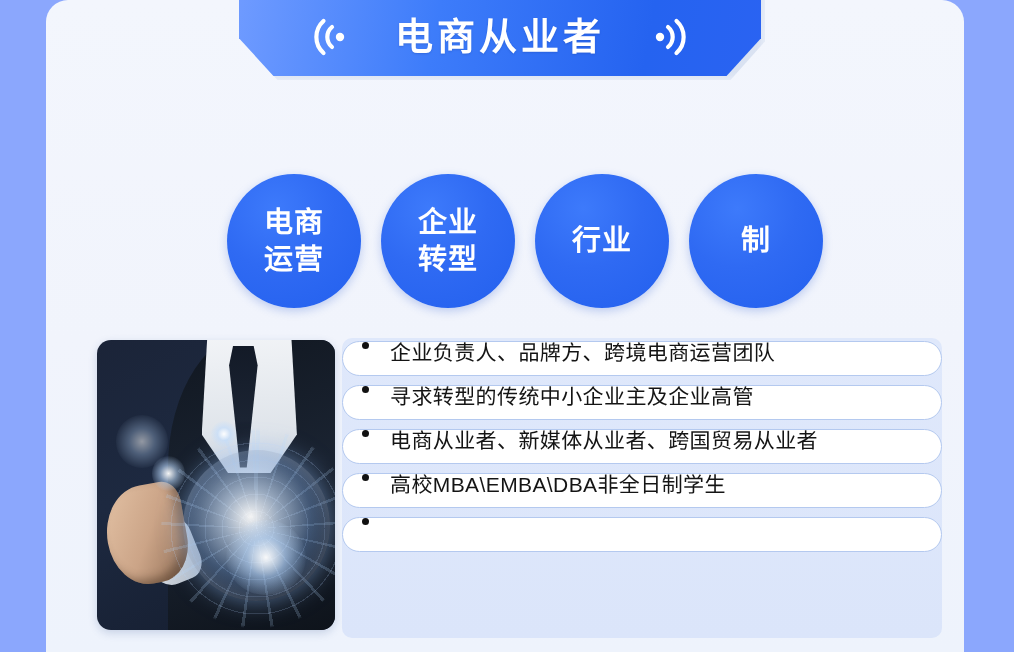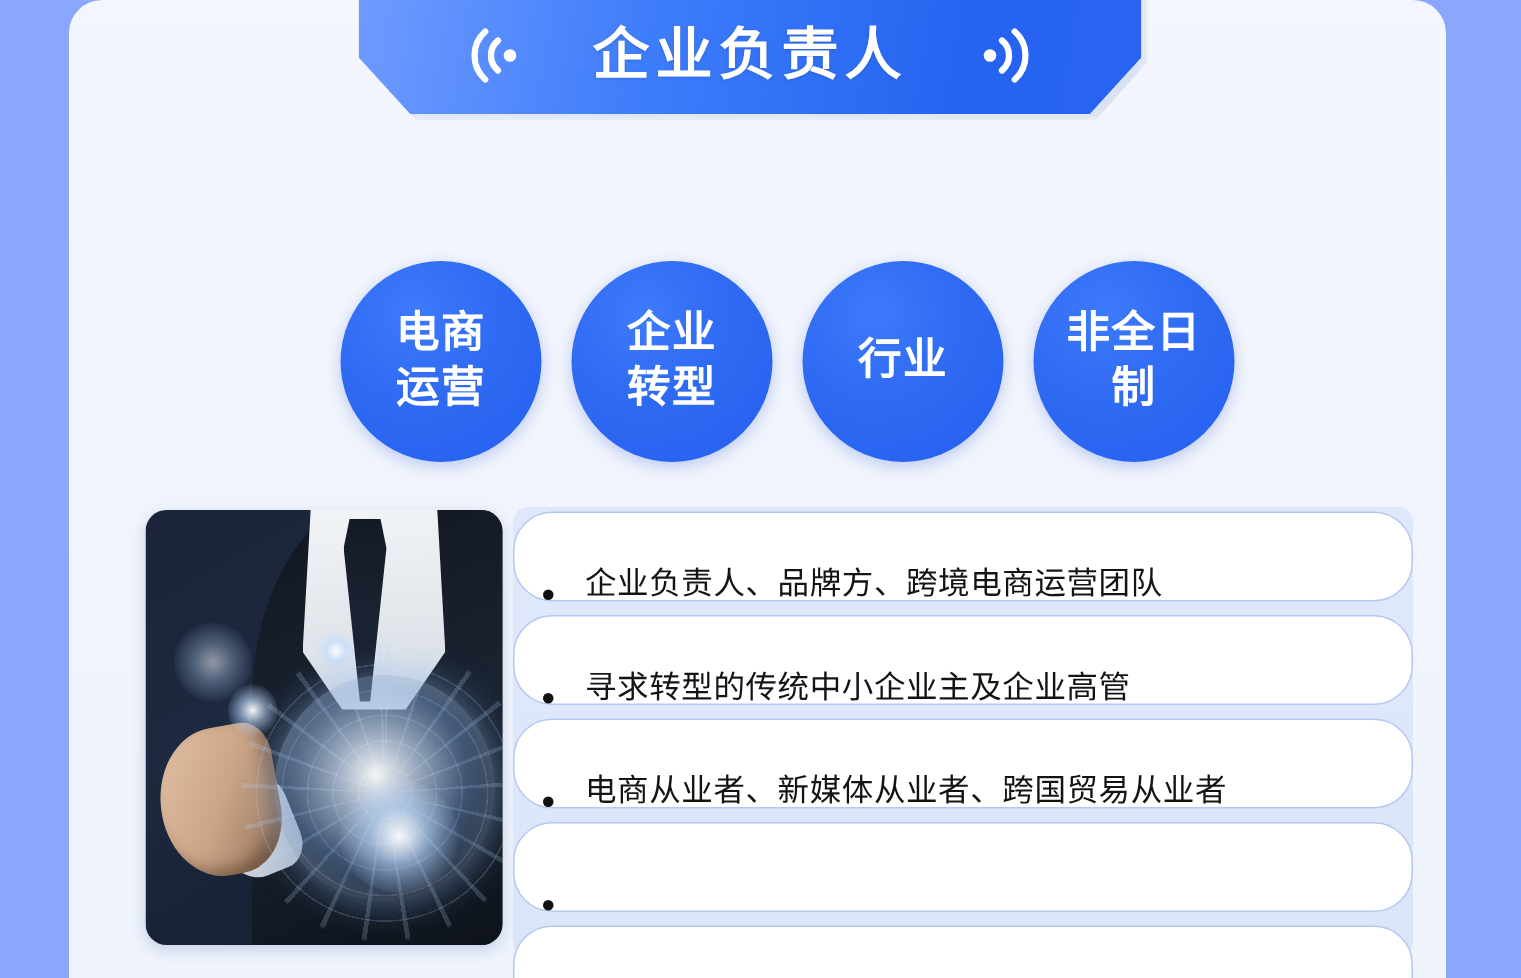--- a/index.html
+++ b/index.html
@@ -249,26 +249,26 @@
   .pills {
     position: absolute;
     left: 296px;
     top: 11px;
     width: 600px;
     display: flex;
     flex-direction: column;
     gap: 9px;
   }
   .pill {
-    height: 60px;
+    height: 35px;
     background: #ffffff;
     border: 1.6px solid #b4c9ef;
     border-radius: 26px;
     display: flex;
-    align-items: flex-end;
+    align-items: flex-start;
     padding-left: 19px;
     box-sizing: border-box;
   }
   .pill-dot {
     width: 7px;
     height: 7px;
     border-radius: 50%;
     background: #111111;
     flex: 0 0 auto;
     margin-right: 21px;
@@ -294,21 +294,21 @@
     <div class="banner-inner">
       <span class="wave">
         <svg viewBox="0 0 44 46" xmlns="http://www.w3.org/2000/svg">
           <circle cx="35" cy="23" r="4.2" fill="#fff"></circle>
           <path d="M27 13 A13 13 0 0 0 27 33" stroke="#fff" stroke-width="4.2" fill="none" stroke-linecap="round"></path>
           <path d="M18.5 7 A21.5 21.5 0 0 0 18.5 39" stroke="#fff" stroke-width="4.2" fill="none" stroke-linecap="round"></path>
           <path d="M10 2 A29.5 29.5 0 0 0 10 44" stroke="#fff" stroke-width="4.2" fill="none" stroke-linecap="round" opacity="0"></path>
         </svg>
       </span>
 
-      <span class="banner-title">企业负责人</span>
+      <span class="banner-title">电商从业者</span>
 
       <span class="wave">
         <svg viewBox="0 0 44 46" xmlns="http://www.w3.org/2000/svg">
           <circle cx="9" cy="23" r="4.2" fill="#fff"></circle>
           <path d="M17 13 A13 13 0 0 1 17 33" stroke="#fff" stroke-width="4.2" fill="none" stroke-linecap="round"></path>
           <path d="M25.5 7 A21.5 21.5 0 0 1 25.5 39" stroke="#fff" stroke-width="4.2" fill="none" stroke-linecap="round"></path>
         </svg>
       </span>
     </div>
   </div>
@@ -319,21 +319,20 @@
       <span>运营</span>
     </div>
     <div class="badge">
       <span>企业</span>
       <span>转型</span>
     </div>
     <div class="badge">
       <span>行业</span>
     </div>
     <div class="badge">
-      <span>非全日</span>
       <span>制</span>
     </div>
   </div>
 
   <div class="lower">
 
     <div class="photo-wrap">
       <div class="photo">
         <div class="ph-suit"></div>
         <div class="ph-shirt"></div>
@@ -359,20 +358,21 @@
       <div class="pill">
         <span class="pill-dot"></span>
         <span class="pill-text">寻求转型的传统中小企业主及企业高管</span>
       </div>
       <div class="pill">
         <span class="pill-dot"></span>
         <span class="pill-text">电商从业者、新媒体从业者、跨国贸易从业者</span>
       </div>
       <div class="pill">
         <span class="pill-dot"></span>
+        <span class="pill-text">高校MBA\EMBA\DBA非全日制学生</span>
       </div>
       <div class="pill">
         <span class="pill-dot"></span>
       </div>
     </div>
 
   </div>
 </div>
 
 </body></html>

